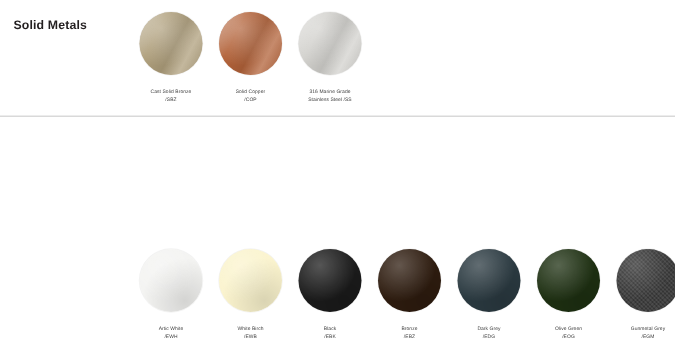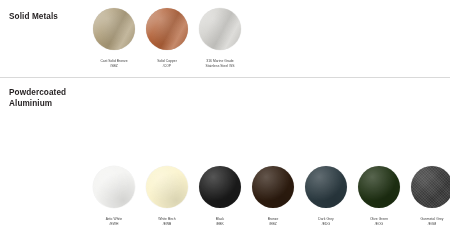--- a/index.html
+++ b/index.html
@@ -137,22 +137,20 @@
           <span>316 Marine Grade
 Stainless Steel /SS</span>
           <span class="code"></span>
         </div>
       </div>
 
     </div>
   </div>
 
   <div class="section powder">
-    <div class="sec-title">Powdercoated
-Aluminium</div>
 
     <div class="row row-2">
 
       <div class="swatch">
         <div class="disc" id="d-1-0" style="background: rgb(244, 244, 242);"></div>
         <div class="cap">
           <span>Artic White</span>
           <span class="code">/EWH</span>
         </div>
       </div>

